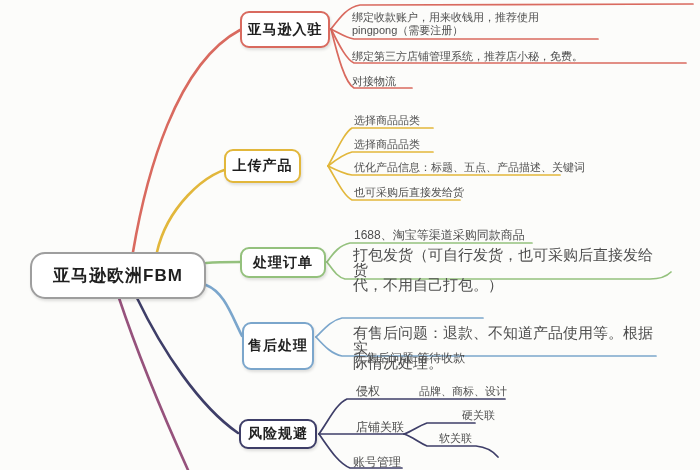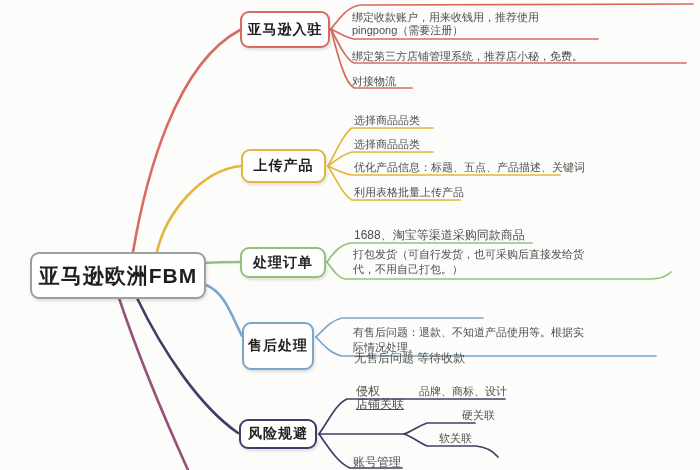--- a/index.html
+++ b/index.html
@@ -8,29 +8,29 @@
     position:relative;width:700px;height:470px;overflow:hidden;
     background:#fcfcfa;
   }
   #stage svg{position:absolute;left:0;top:0;pointer-events:none;}
   .topic{
     position:absolute;display:flex;align-items:center;justify-content:center;
     background:#ffffff;border:2px solid #999;border-radius:9px;
     font-weight:bold;color:#1f1f1f;box-shadow:1px 2px 3px rgba(0,0,0,0.12);
     box-sizing:border-box;cursor:pointer;text-align:center;
   }
-  .root-topic{font-size:21px;letter-spacing:1px;border-width:2px;}
+  .root-topic{font-size:17px;letter-spacing:1px;border-width:2px;border-radius:15px;}
   .branch-topic{font-size:14px;letter-spacing:1px;}
   .leaf{
     position:absolute;color:#4e4e4e;line-height:1.22;
     white-space:pre-line;cursor:pointer;
   }
   .fs11{font-size:11px;}
   .fs12{font-size:12px;text-align:center;}
-  .fs13{font-size:11px;line-height:15px;}
+  .fs13{font-size:15px;line-height:15px;}
   path.conn{fill:none;stroke-width:1.7;stroke-linecap:round;}
   path.main{fill:none;stroke-width:2.6;stroke-linecap:round;}
 </style>
 </head>
 <body>
 
 <div id="stage">
 
   <svg width="700" height="470" viewBox="0 0 700 470">
 
@@ -61,46 +61,46 @@
     <path class="conn" d="M319,434 L404,434" stroke="#3e3e68"></path>
     <path class="conn" d="M404,434 C413,431 418,426 427,423 L475,423" stroke="#3e3e68"></path>
     <path class="conn" d="M404,434 C413,437 418,442 427,446 L476,446 C487,447 493,451 498,457" stroke="#3e3e68"></path>
     <path class="conn" d="M319,434 C329,448 338,463 350,468 L402,468" stroke="#3e3e68"></path>
   </svg>
 
   <div class="topic root-topic" style="left: 30px; top: 252px; width: 176px; height: 47px; border-color: rgb(158, 158, 158);">亚马逊欧洲FBM</div>
 
   <div class="topic branch-topic" style="left: 240px; top: 11px; width: 90px; height: 37px; border-color: rgb(217, 106, 95);">亚马逊入驻</div>
 
-  <div class="topic branch-topic" style="left: 241px; top: 149px; width: 85px; height: 34px; border-color: rgb(226, 183, 59);">上传产品</div>
+  <div class="topic branch-topic" style="left: 224px; top: 149px; width: 77px; height: 34px; border-color: rgb(226, 183, 59);">上传产品</div>
 
   <div class="topic branch-topic" style="left: 240px; top: 247px; width: 86px; height: 31px; border-color: rgb(148, 193, 125);">处理订单</div>
 
   <div class="topic branch-topic" style="left: 242px; top: 322px; width: 72px; height: 48px; border-color: rgb(123, 166, 204);">售后处理</div>
 
   <div class="topic branch-topic" style="left: 239px; top: 419px; width: 78px; height: 30px; border-color: rgb(62, 62, 104);">风险规避</div>
 
   <div class="leaf fs11" style="left:352px;top:11px;width:200px;">绑定收款账户，用来收钱用，推荐使用
 pingpong（需要注册）</div>
   <div class="leaf fs11" style="left:352px;top:50px;">绑定第三方店铺管理系统，推荐店小秘，免费。</div>
   <div class="leaf fs11" style="left:352px;top:75px;">对接物流</div>
 
   <div class="leaf fs11" style="left:354px;top:114px;">选择商品品类</div>
   <div class="leaf fs11" style="left:354px;top:138px;">选择商品品类</div>
   <div class="leaf fs11" style="left:354px;top:161px;">优化产品信息：标题、五点、产品描述、关键词</div>
-  <div class="leaf fs11" style="left:354px;top:186px;">利用表格批量上传产品</div>
+  <div class="leaf fs11" style="left:354px;top:186px;">也可采购后直接发给货</div>
 
   <div class="leaf fs12" style="left:354px;top:228px;">1688、淘宝等渠道采购同款商品</div>
   <div class="leaf fs13" style="left:353px;top:247px;width:310px;">打包发货（可自行发货，也可采购后直接发给货
 代，不用自己打包。）</div>
 
   <div class="leaf fs12" style="left:354px;top:303px;margin-top:48px;">无售后问题 等待收款</div>
   <div class="leaf fs13" style="left:353px;top:325px;width:312px;">有售后问题：退款、不知道产品使用等。根据实
 际情况处理。</div>
 
   <div class="leaf fs12" style="left:356px;top:364px;margin-top:20px;">侵权</div>
   <div class="leaf fs11" style="left:419px;top:385px;">品牌、商标、设计</div>
-  <div class="leaf fs12" style="left:356px;top:397px;text-decoration:underline;">店铺关联</div>
+  <div class="leaf fs12" style="left:356px;top:420px;">店铺关联</div>
   <div class="leaf fs11" style="left:462px;top:409px;">硬关联</div>
   <div class="leaf fs11" style="left:439px;top:432px;">软关联</div>
   <div class="leaf fs12" style="left:353px;top:455px;">账号管理</div>
 
 </div>
 
 </body></html>

